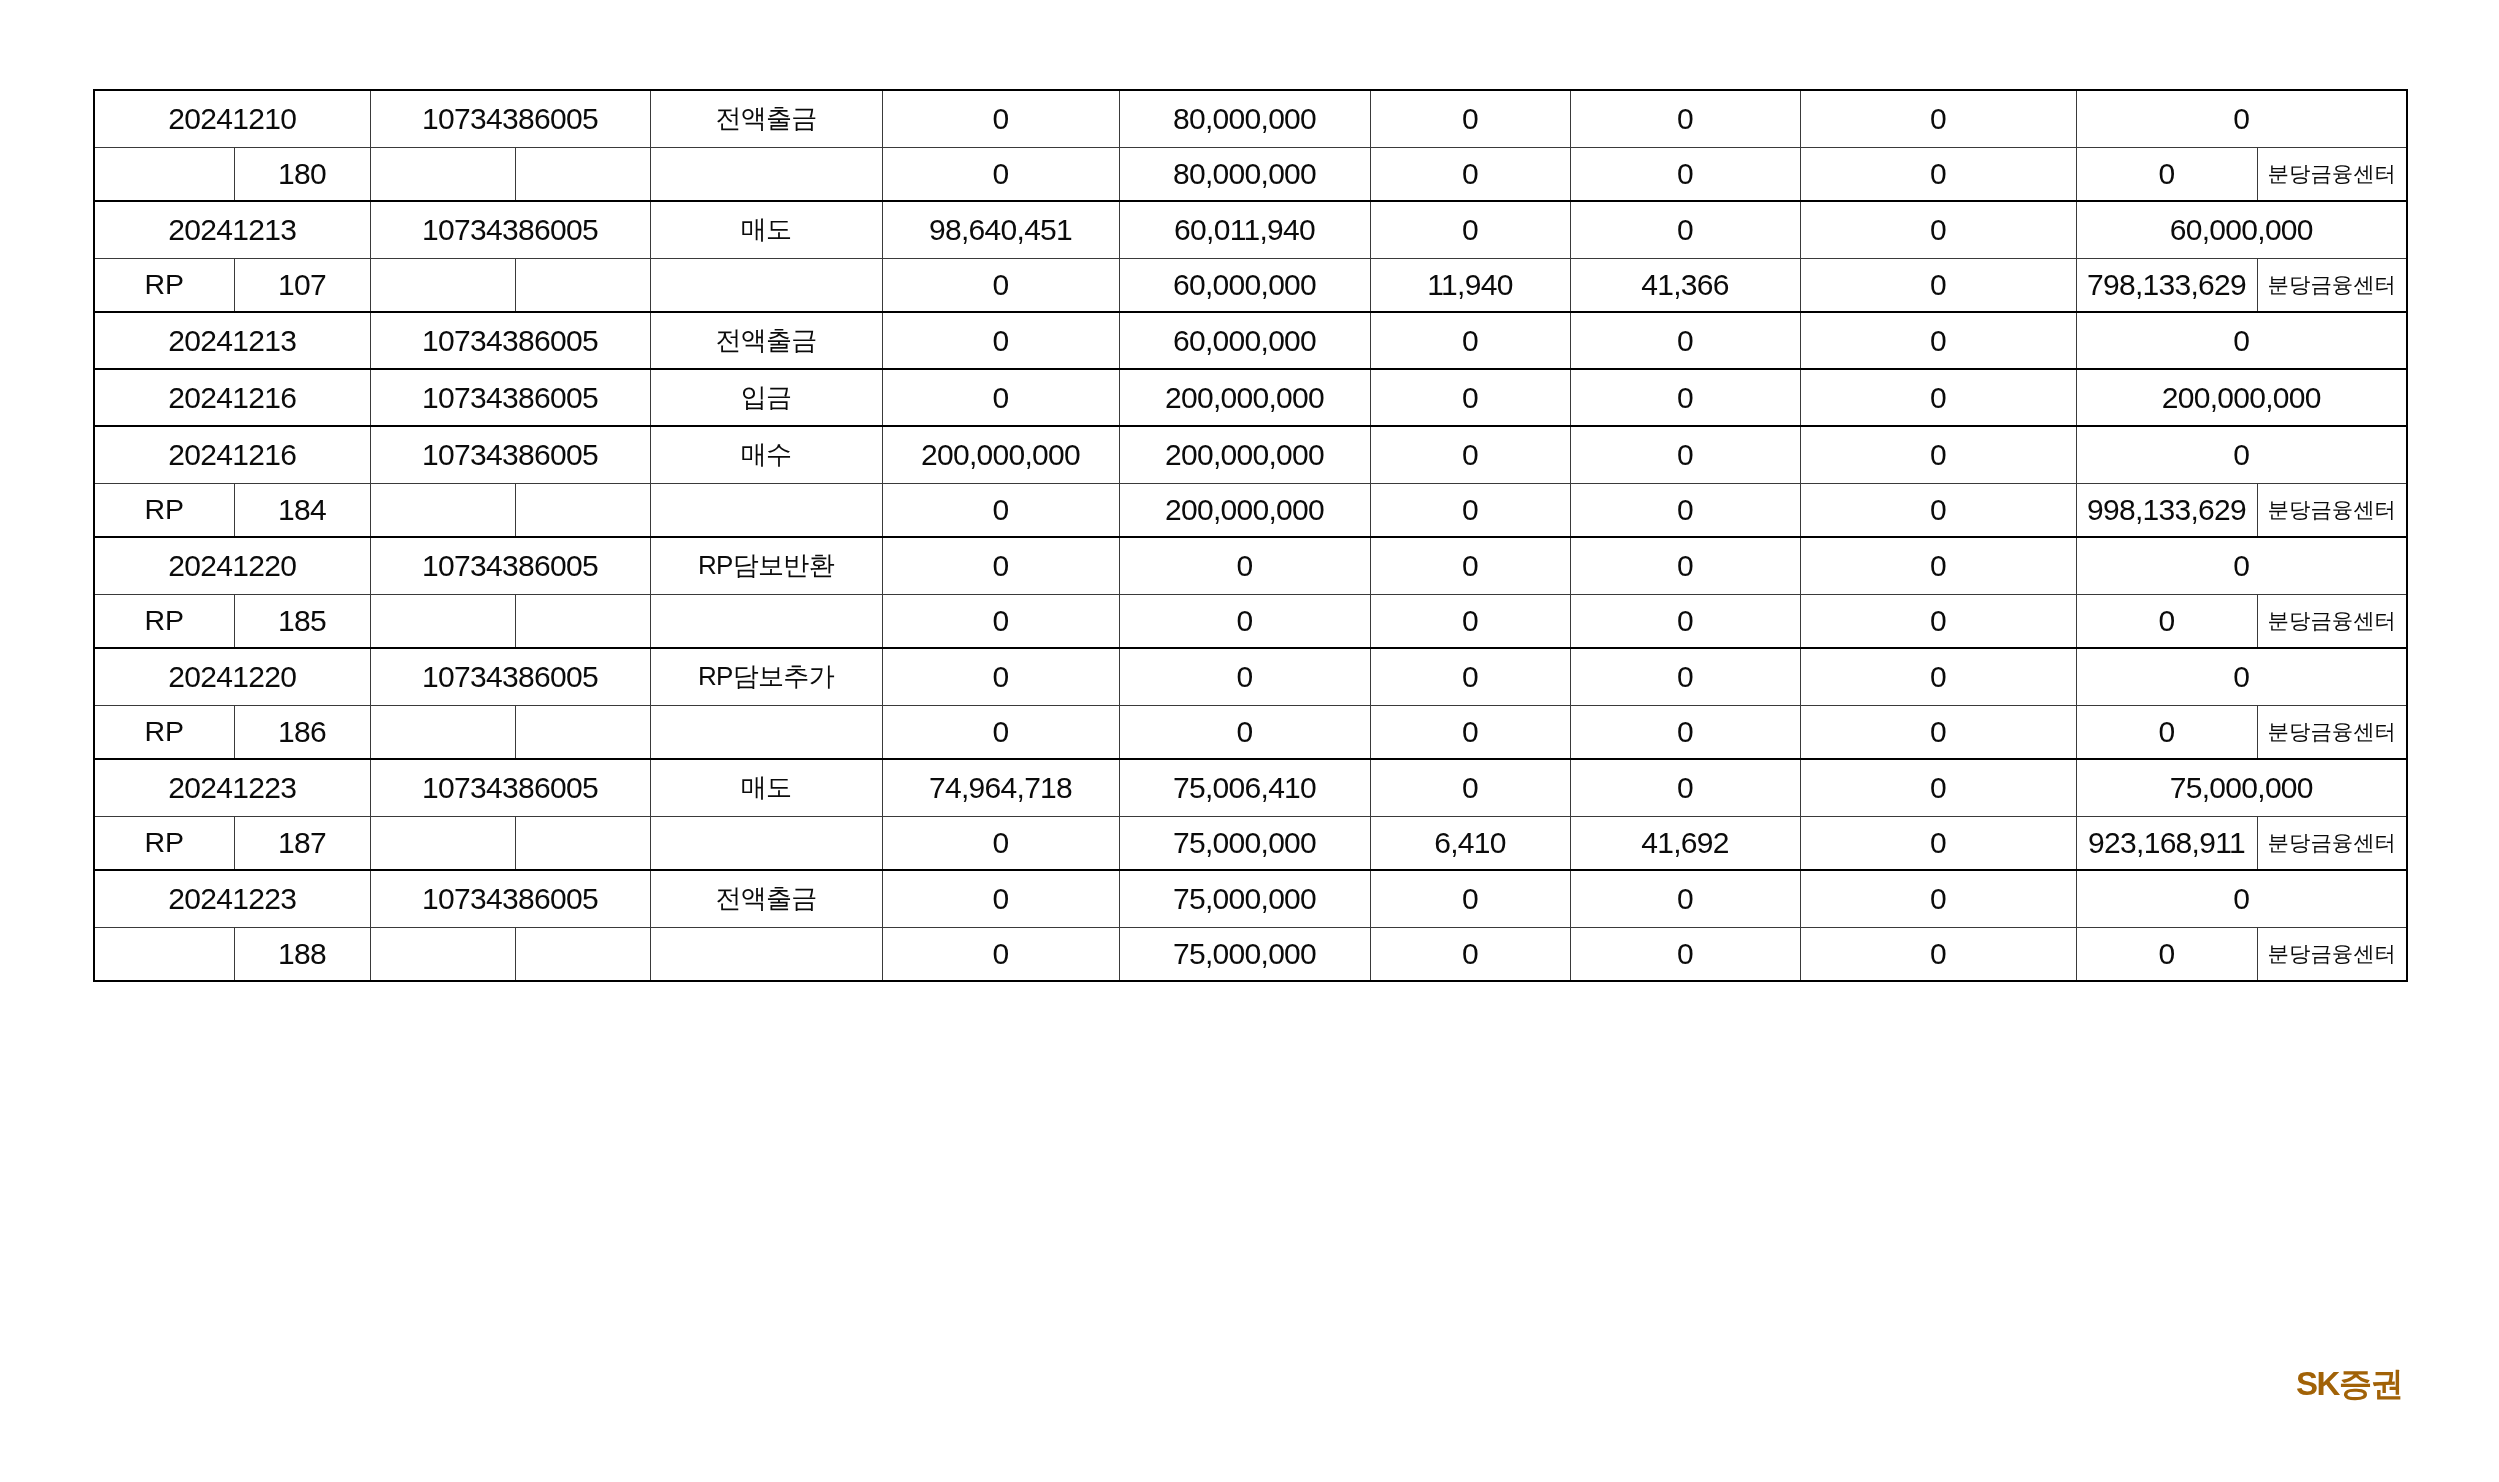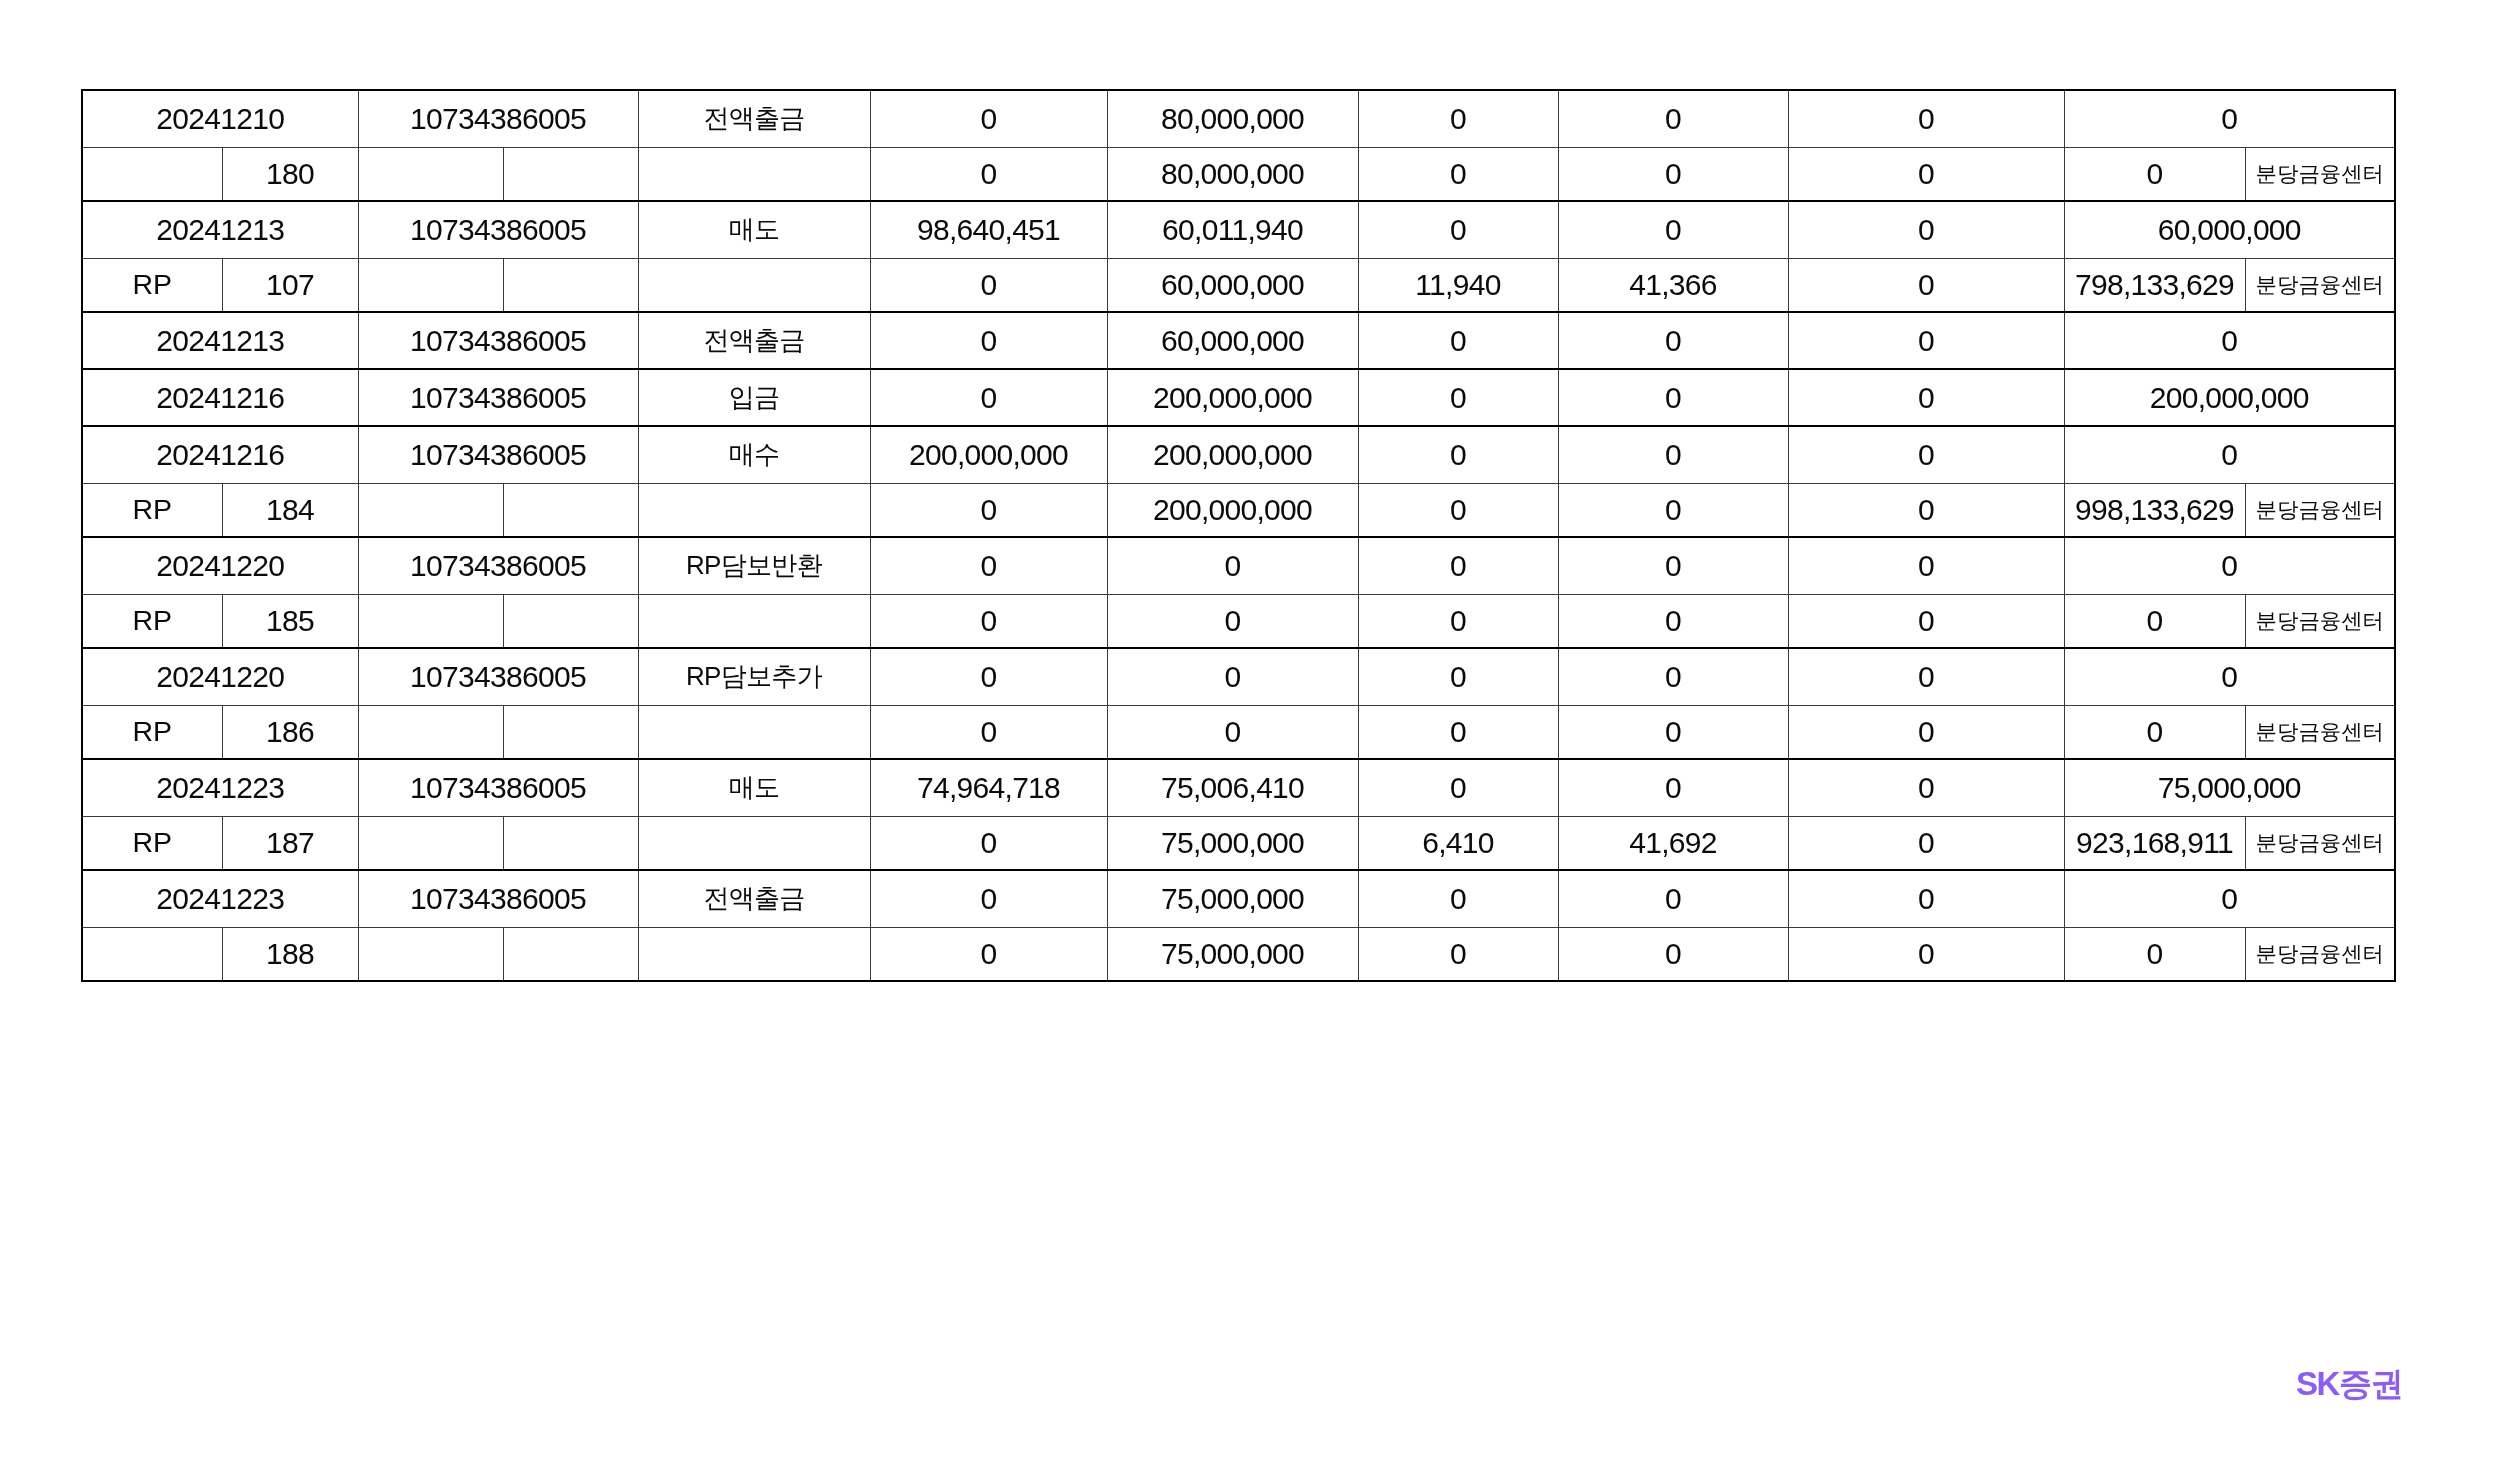--- a/index.html
+++ b/index.html
@@ -15,21 +15,21 @@
     font-family: "Liberation Sans", "DejaVu Sans", sans-serif;
     color: #0b0b0b;
   }
   .sheet {
     position: absolute;
     inset: 0;
     background: #ffffff;
   }
   table.txn {
     position: absolute;
-    left: 81px;
+    left: 93px;
     top: 89px;
     width: 2312px;
     border-collapse: collapse;
     table-layout: fixed;
     background: #ffffff;
     border: 2.9px solid #000000;
   }
   table.txn td {
     border: 1.4px solid #3a3a3a;
     text-align: center;
@@ -56,21 +56,21 @@
     word-break: break-all;
     padding: 0 10px;
   }
   .logo {
     position: absolute;
     top: 1362px;
     left: 2296px;
     font-size: 33px;
     font-weight: 700;
     letter-spacing: -1.4px;
-    color: #8b5cf6;
+    color: #a16207;
   }
 </style>
 </head>
 <body>
 
 <div class="sheet">
 
   <table class="txn">
     <colgroup>
       <col style="width:140px">

